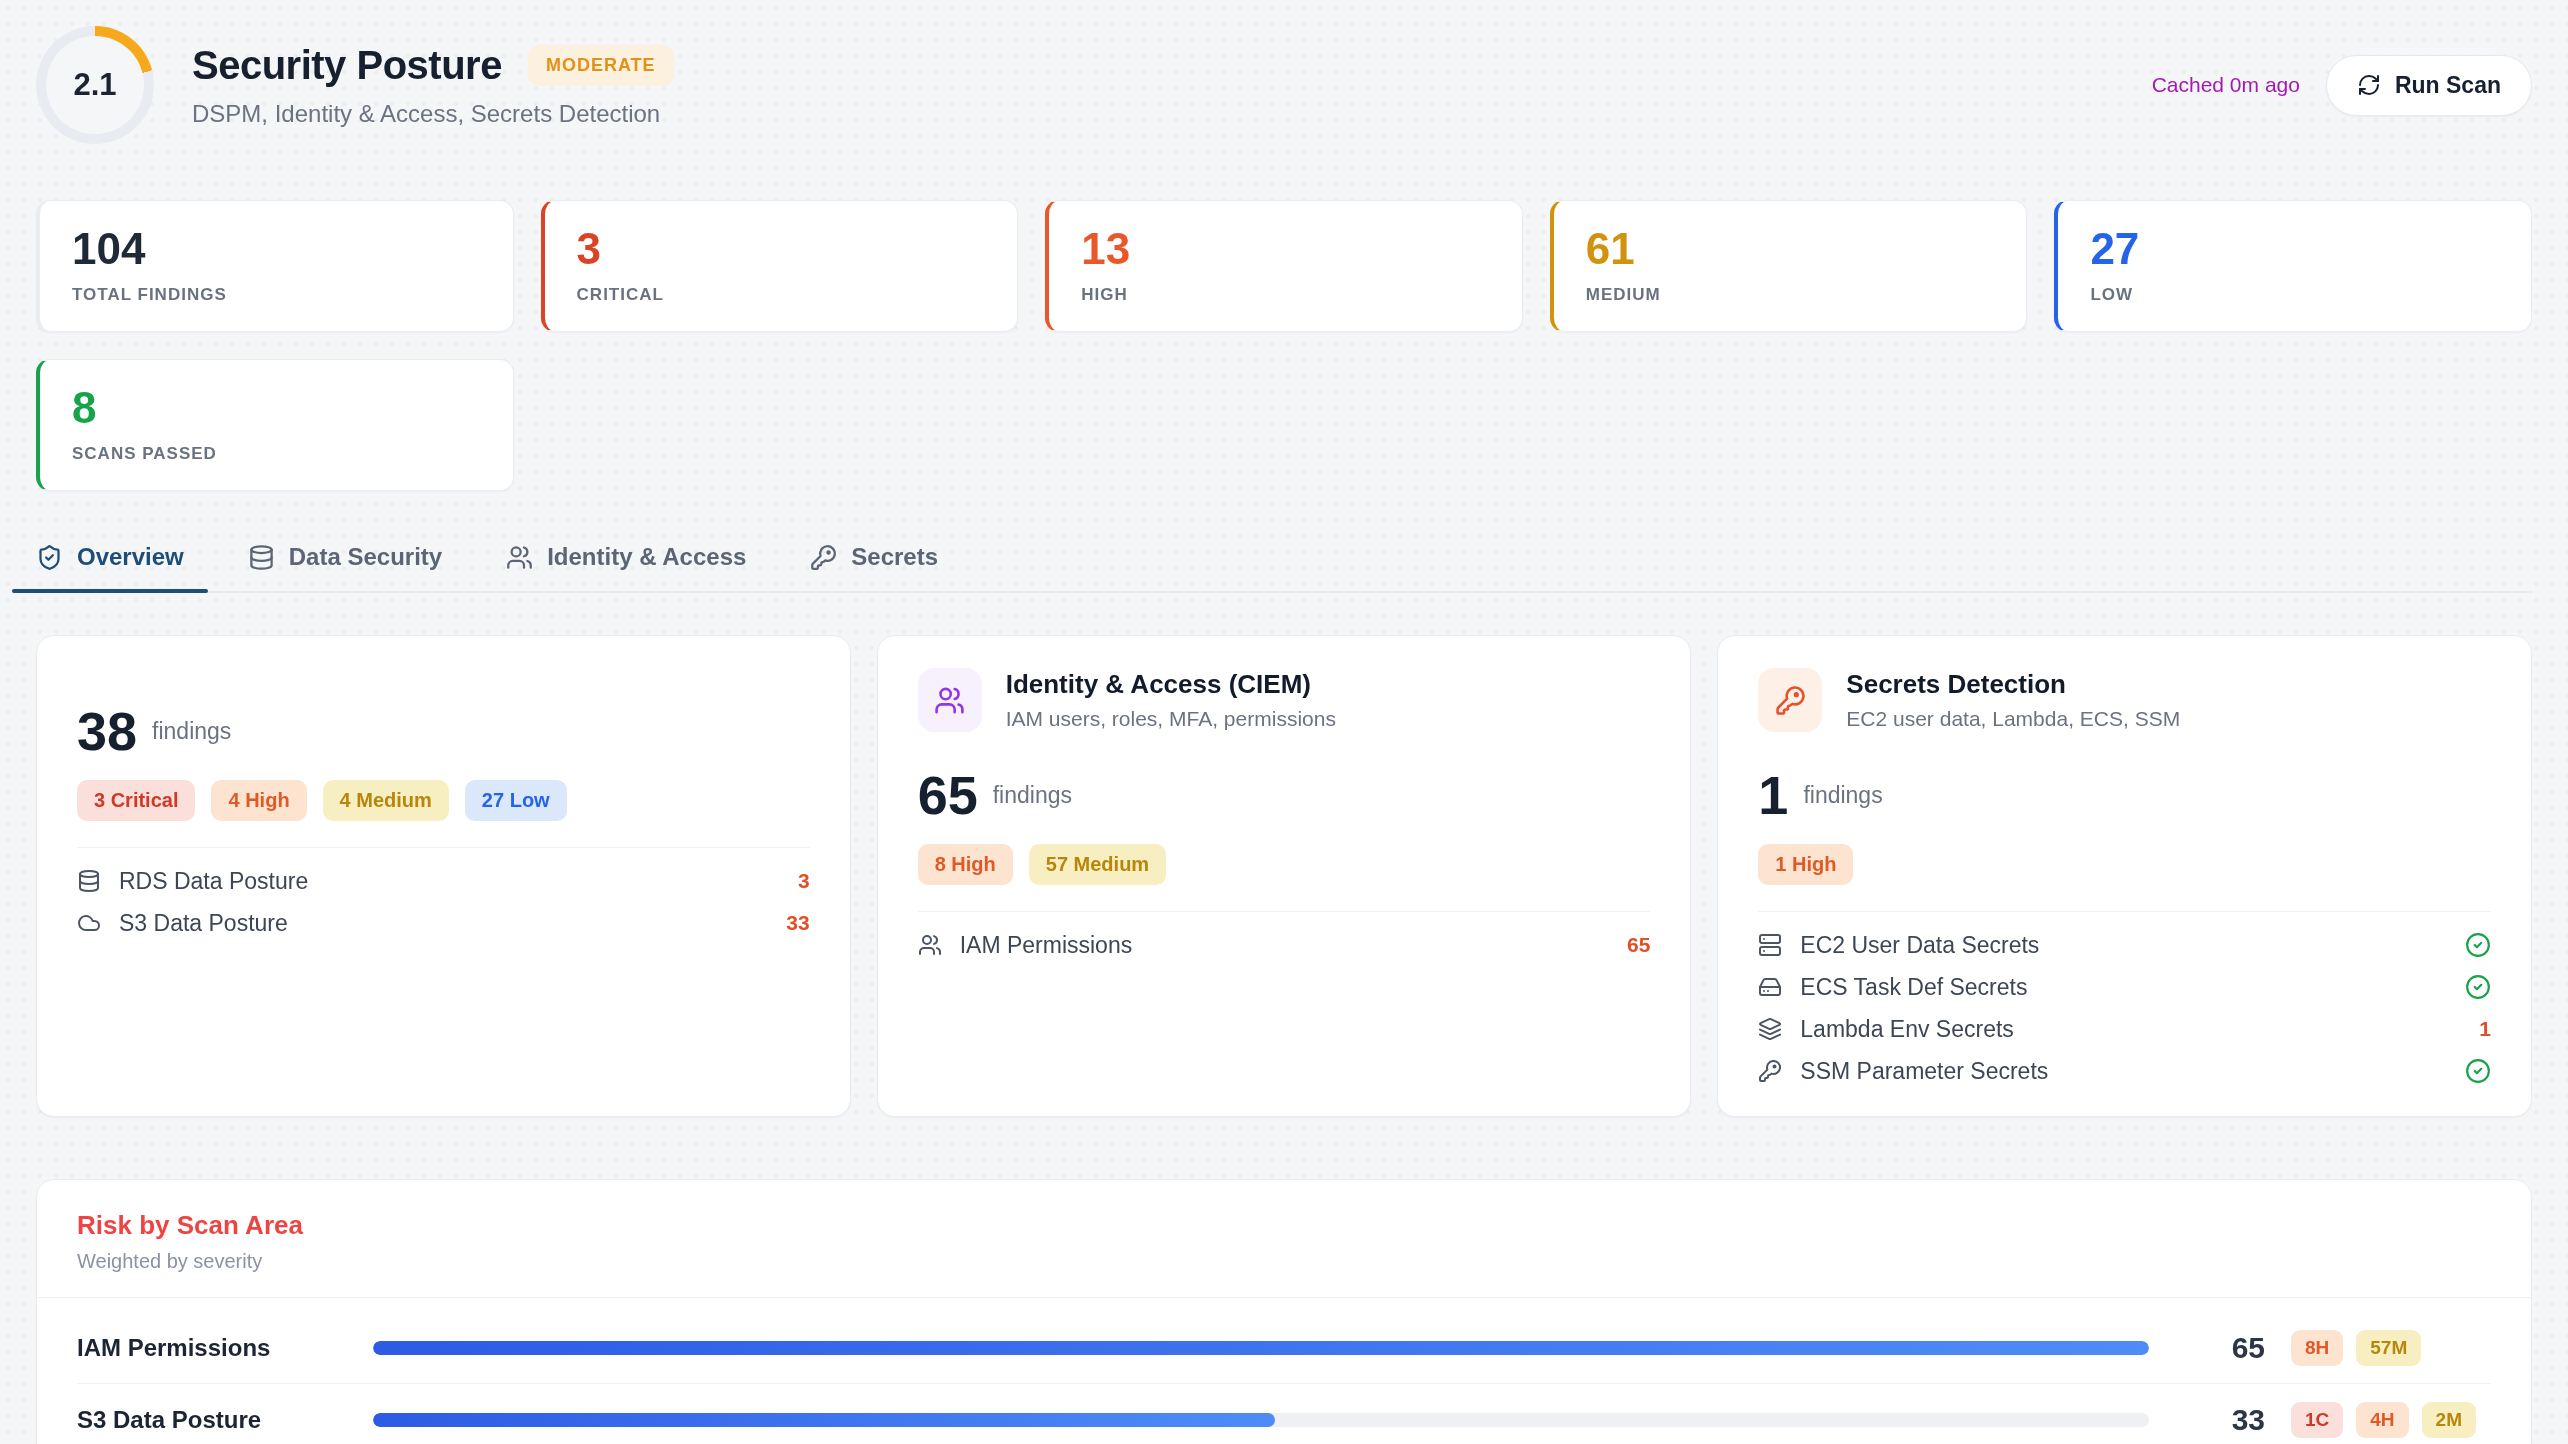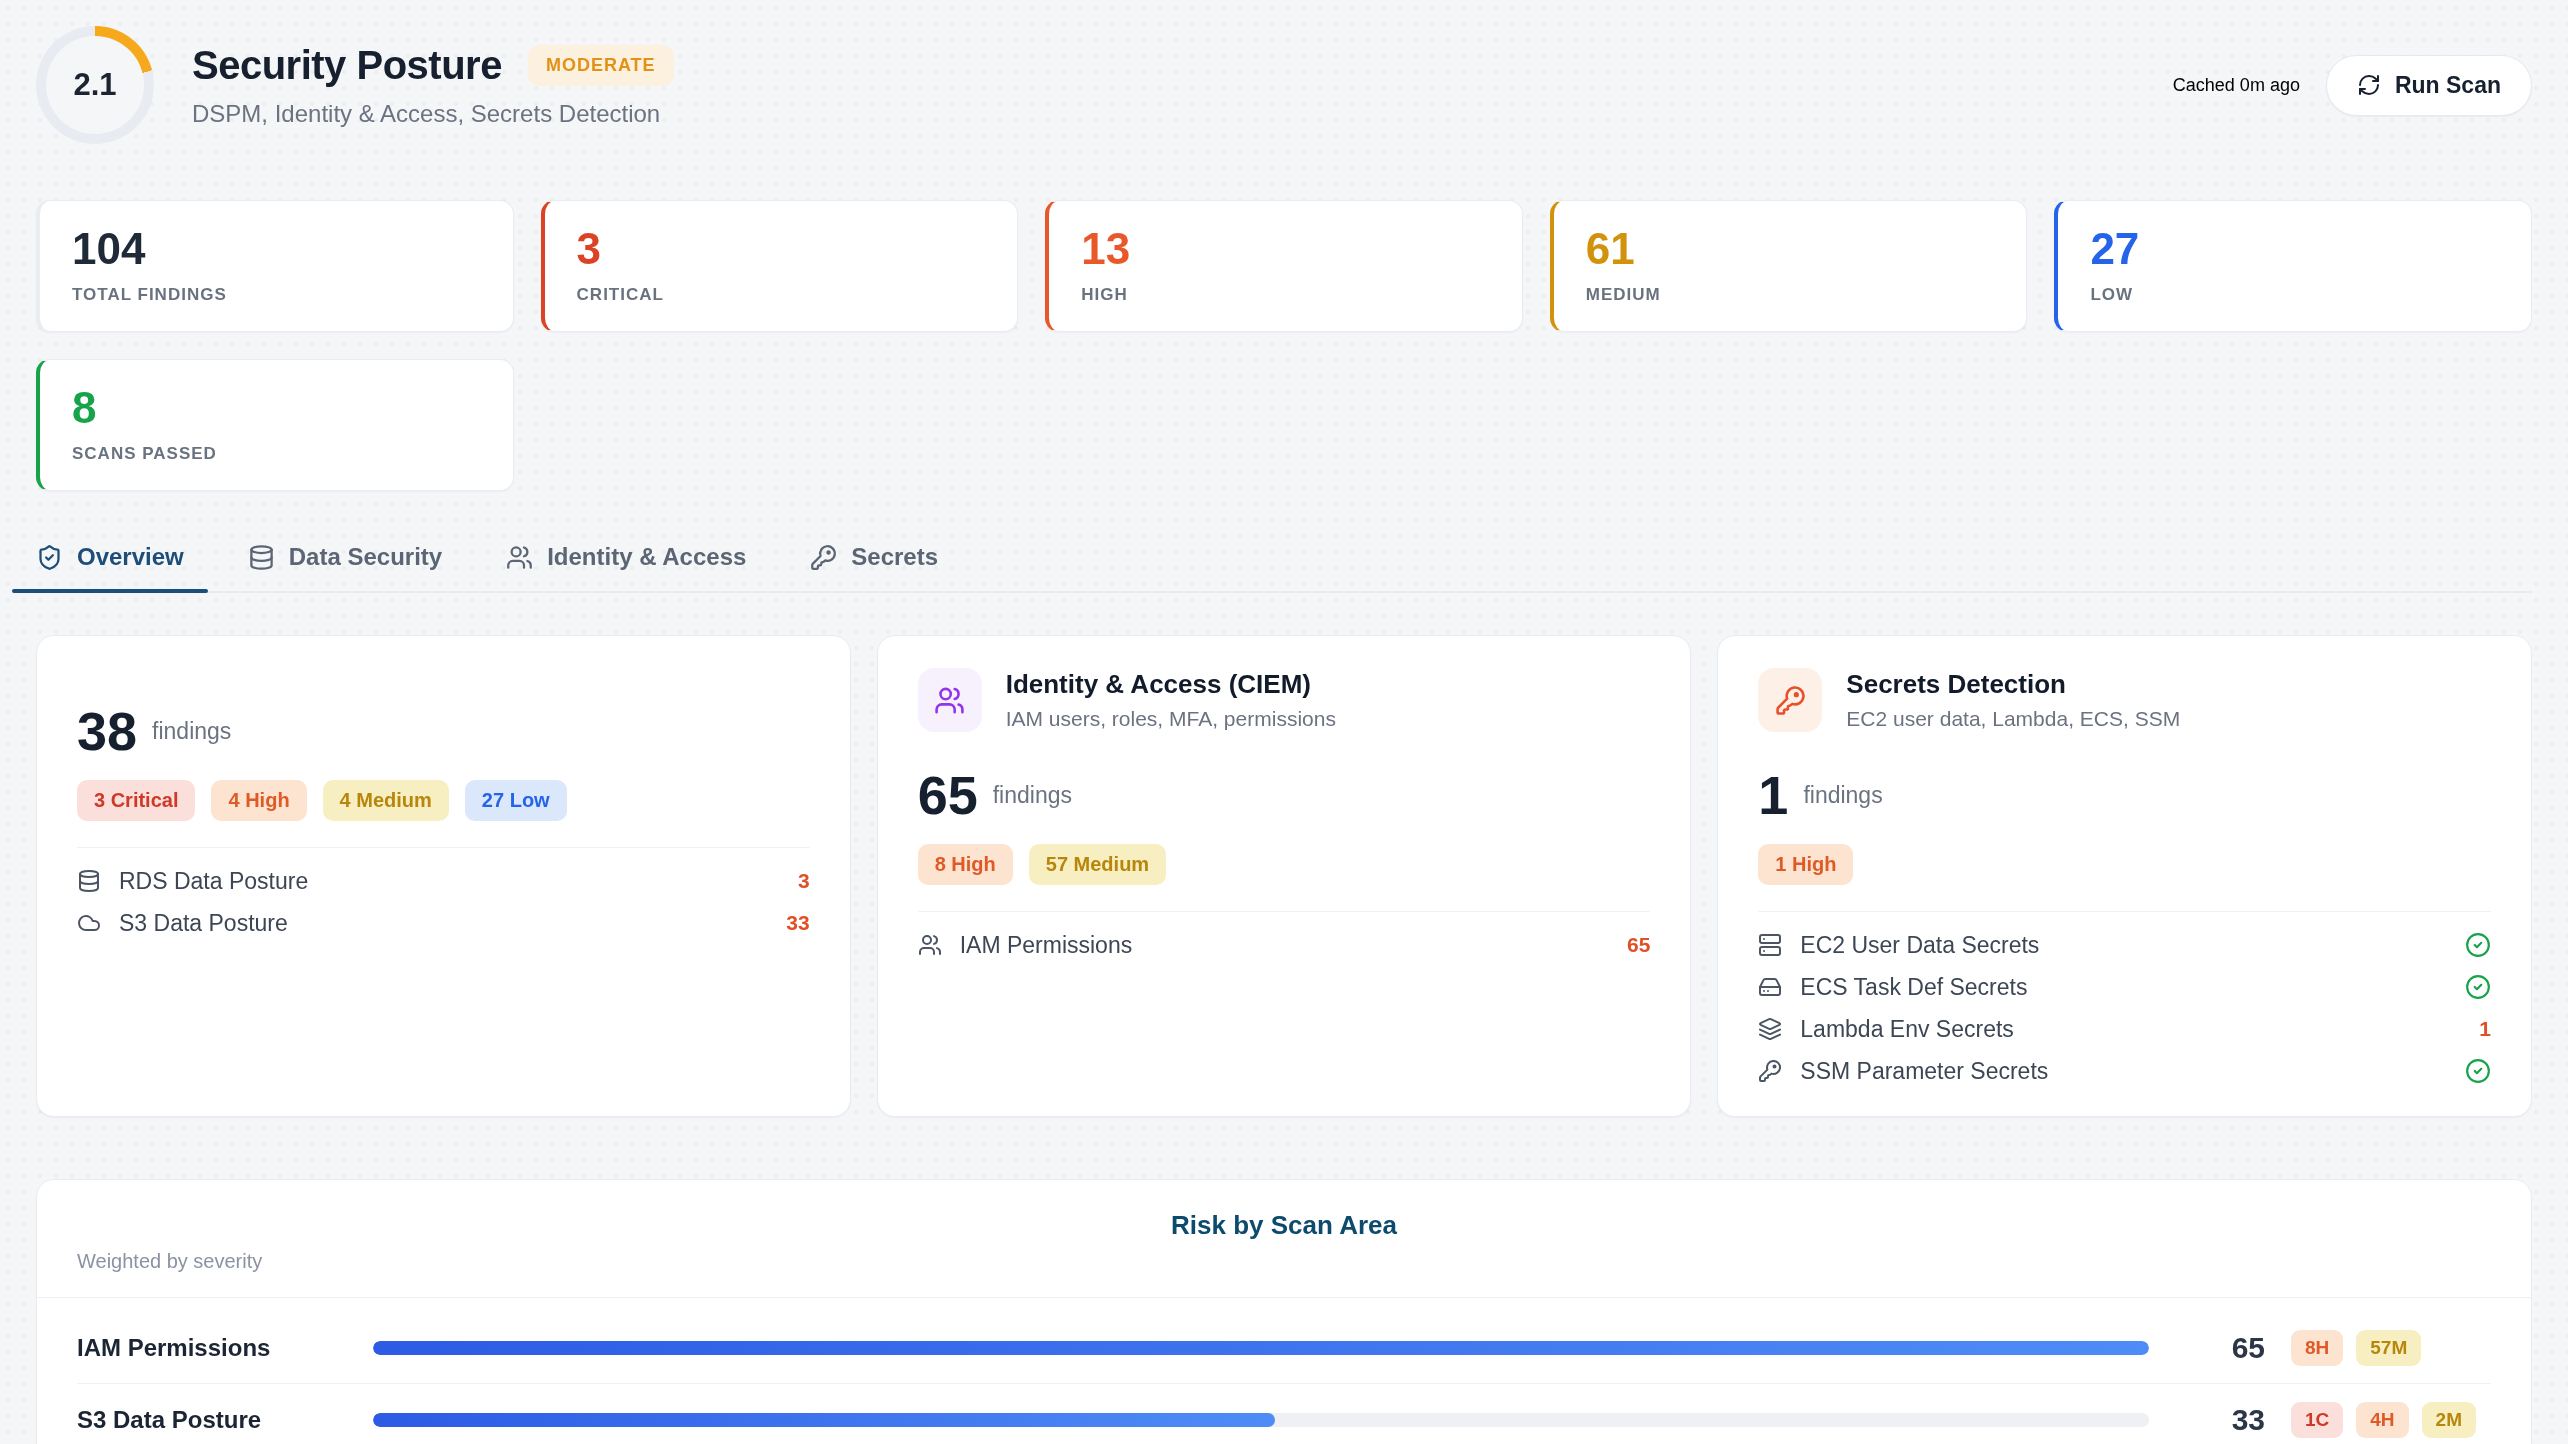--- a/index.html
+++ b/index.html
@@ -20,21 +20,21 @@
   .ring-inner { width:98px; height:98px; border-radius:50%; background:#f5f6f8;
           display:flex; align-items:center; justify-content:center;
           font-size:31px; font-weight:800; color:#1b2430; }
   .hdr-text { margin-left:38px; }
   .title-row { display:flex; align-items:center; gap:26px; }
   h1 { font-size:40px; font-weight:800; color:#16202e; letter-spacing:-0.5px; }
   .risk-badge { background:#fcf0de; color:#e39114; font-size:18px; font-weight:700;
           letter-spacing:1px; padding:10px 18px; border-radius:12px; }
   .subtitle { margin-top:12px; font-size:24px; color:#6b7280; }
   .hdr-right { margin-left:auto; display:flex; align-items:center; gap:26px; }
-  .cached { font-size:18px; color:#000000; }
+  .cached { font-size:21px; color:#a21caf; }
   .run-btn { display:flex; align-items:center; gap:14px; background:#fff;
           border:1px solid #e6e9ef; border-radius:999px; padding:16px 30px;
           font-size:23px; font-weight:700; color:#16202e; cursor:pointer;
           box-shadow:0 1px 2px rgba(16,24,40,.05); }
   .run-btn .ic { width:24px; height:24px; }
 
   
   .stats { display:grid; grid-template-columns:repeat(5,1fr); gap:27px; margin-top:56px; }
   .stat { background:#fff; border:1px solid #e9ecf1; border-left:4px solid #e9ecf1;
           border-radius:14px; padding:26px 32px; box-shadow:0 1px 2px rgba(16,24,40,.04); }
@@ -92,21 +92,21 @@
   .item { display:flex; align-items:center; height:42px; cursor:pointer; }
   .item .ic { width:24px; height:24px; color:#4b5563; flex:0 0 auto; }
   .item-label { margin-left:18px; font-size:23px; color:#3d4654; }
   .item-count { margin-left:auto; font-size:21px; font-weight:700; color:var(--count); }
   .item .ok { margin-left:auto; width:26px; height:26px; color:var(--passed); }
 
   
   .risk { background:#fff; border:1px solid #e9ecf1; border-radius:18px; margin-top:62px;
           box-shadow:0 1px 2px rgba(16,24,40,.04); }
   .risk-head { padding:30px 40px 24px; border-bottom:1px solid #eef0f4; }
-  .risk-title { font-size:26px; font-weight:700; color:#0c4a6e;text-align:center; }
+  .risk-title { font-size:26px; font-weight:700; color:#ef4444; }
   .risk-sub { margin-top:9px; font-size:20px; color:#8a93a3; }
   .risk-rows { padding:14px 40px 0; }
   .rrow { display:grid; grid-template-columns:270px 1fr 90px 200px; gap:26px;
           align-items:center; height:72px; border-bottom:1px solid #f0f2f6; }
   .rrow:last-child { border-bottom:none; }
   .rlabel { font-size:24px; font-weight:600; color:#1b2533; }
   .track { height:14px; border-radius:999px; background:#eef0f4; overflow:hidden; }
   .fill { height:100%; border-radius:999px;
           background:linear-gradient(90deg, var(--bar_from), var(--bar_to)); }
   .rvalue { font-size:30px; font-weight:700; color:#2b3648; text-align:right; }

